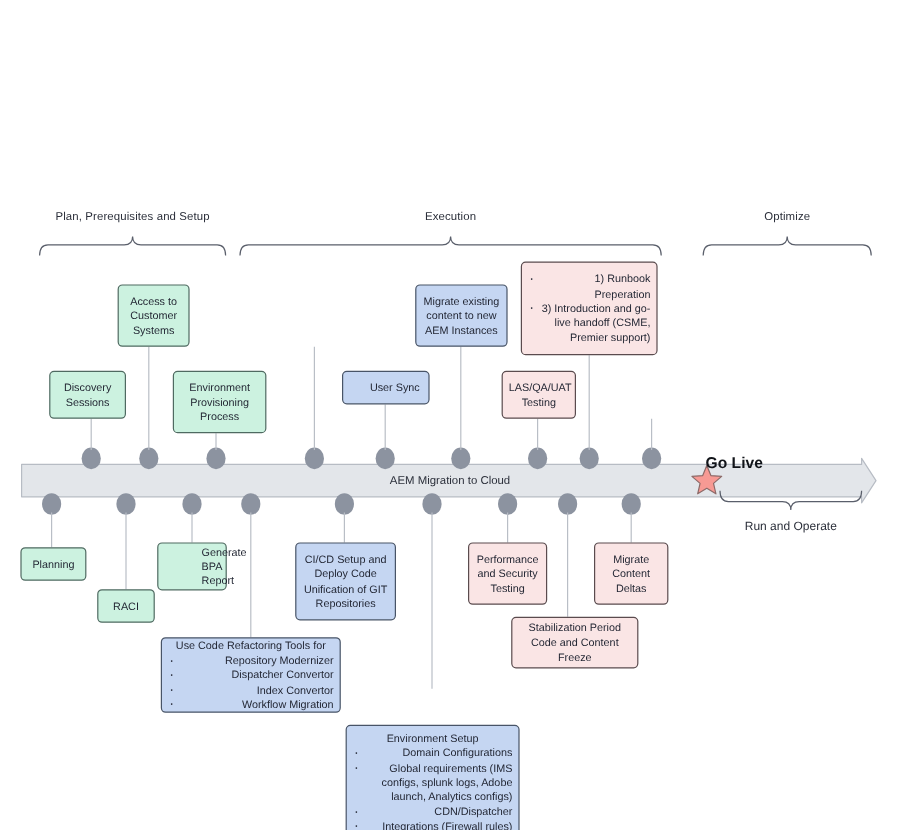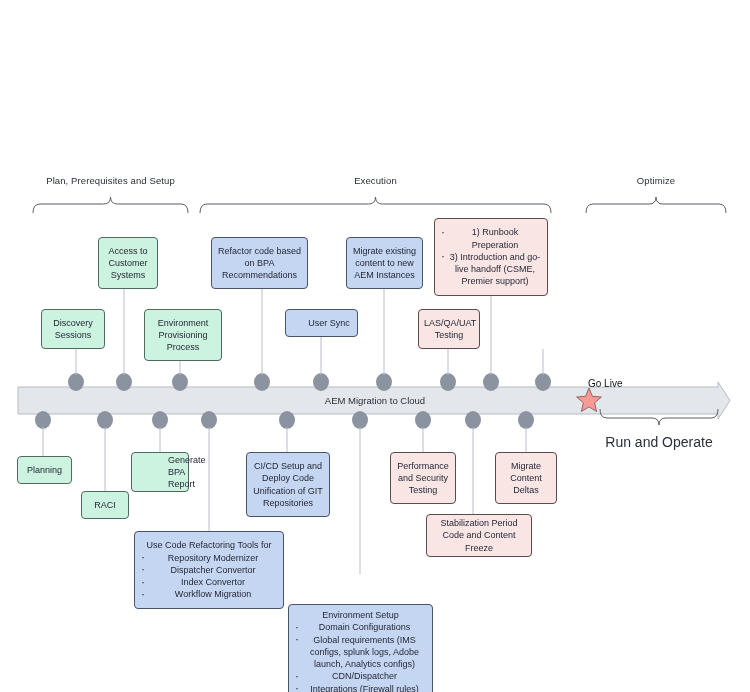--- a/index.html
+++ b/index.html
@@ -49,49 +49,49 @@
   .node.listbox { text-align: left; }
   .node .nhead { text-align: center; display:block; }
   .node ul {
     margin: 0;
     padding: 0;
     list-style: none;
   }
   .node ul li {
     position: relative;
     padding-left: 8px;
-    text-align: center;
+    text-align: right;
   }
   .node ul li::before {
     content: "\00B7";
     position: absolute;
     left: 1px;
     top: -0.5px;
     font-size: 12px;
     line-height: 12.2px;
   }
   .timeline-label {
     position: absolute;
     left: 0;
     width: 750px;
     text-align: center;
     font-size: 9.5px;
     color: #2b2f3a;
     pointer-events: none;
   }
   .golive-label {
     position: absolute;
-    font-size: 10px;
-    font-weight: normal;
+    font-size: 13px;
+    font-weight: bold;
     color: #111419;
     white-space: nowrap;
   }
   .runop-label {
     position: absolute;
-    font-size: 14px;
+    font-size: 10px;
     color: #2b2f3a;
     white-space: nowrap;
   }
 </style>
 </head>
 <body>
 
 <div id="canvas">
   <svg id="svg-layer" width="750" height="692" style="position:absolute;left:0;top:0;">
       <path d="M 33 213 Q 33 204 40 204 L 103.5 204 Q 110.5 204 110.5 197 M 110.5 197 Q 110.5 204 117.5 204 L 181 204 Q 188 204 188 213" fill="none" stroke="#5a5f6b" stroke-width="1"></path>
@@ -142,23 +142,20 @@
     <div class="phase-label" style="left: 506px; top: 175px; width: 300px;">Optimize</div>
     <div class="node green" style="left: 41px; top: 309px; width: 64px; height: 40px;">
       <span>Discovery Sessions</span>
     </div>
     <div class="node green" style="left: 98px; top: 237px; width: 60px; height: 52px;">
       <span>Access to Customer Systems</span>
     </div>
     <div class="node green" style="left: 144px; top: 309px; width: 78px; height: 52px;">
       <span>Environment Provisioning Process</span>
     </div>
-    <div class="node blue" style="left: 211px; top: 237px; width: 97px; height: 52px;">
-      <span>Refactor code based on BPA Recommendations</span>
-    </div>
     <div class="node blue" style="left: 285px; top: 309px; width: 73px; height: 28px; padding-left: 20px;">
       <span>User Sync</span>
     </div>
     <div class="node blue" style="left: 346px; top: 237px; width: 77px; height: 52px;">
       <span>Migrate existing content to new AEM Instances</span>
     </div>
     <div class="node pink" style="left: 418px; top: 309px; width: 62px; height: 40px;">
       <span>LAS/QA/UAT Testing</span>
     </div>
     <div class="node pink listbox" style="left: 434px; top: 218px; width: 114px; height: 78px;">
@@ -181,21 +178,21 @@
     </div>
     <div class="node pink" style="left: 390px; top: 452px; width: 66px; height: 52px;">
       <span>Performance and Security Testing</span>
     </div>
     <div class="node pink" style="left: 426px; top: 514px; width: 106px; height: 43px;">
       <span>Stabilization Period Code and Content Freeze</span>
     </div>
     <div class="node pink" style="left: 495px; top: 452px; width: 62px; height: 52px;">
       <span>Migrate Content Deltas</span>
     </div>
-    <div class="node blue listbox" style="left: 134px; top: 531px; width: 150px; height: 78px;">
+    <div class="node blue listbox" style="left: 134px; top: 531px; width: 150px; height: 63px;">
       <span class="nhead">Use Code Refactoring Tools for</span>
       <ul>
         <li>Repository Modernizer</li>
         <li>Dispatcher Convertor</li>
         <li>Index Convertor</li>
         <li>Workflow Migration</li>
       </ul>
     </div>
     <div class="node blue listbox" style="left: 288px; top: 604px; width: 145px; height: 96px;">
       <span class="nhead">Environment Setup</span>

